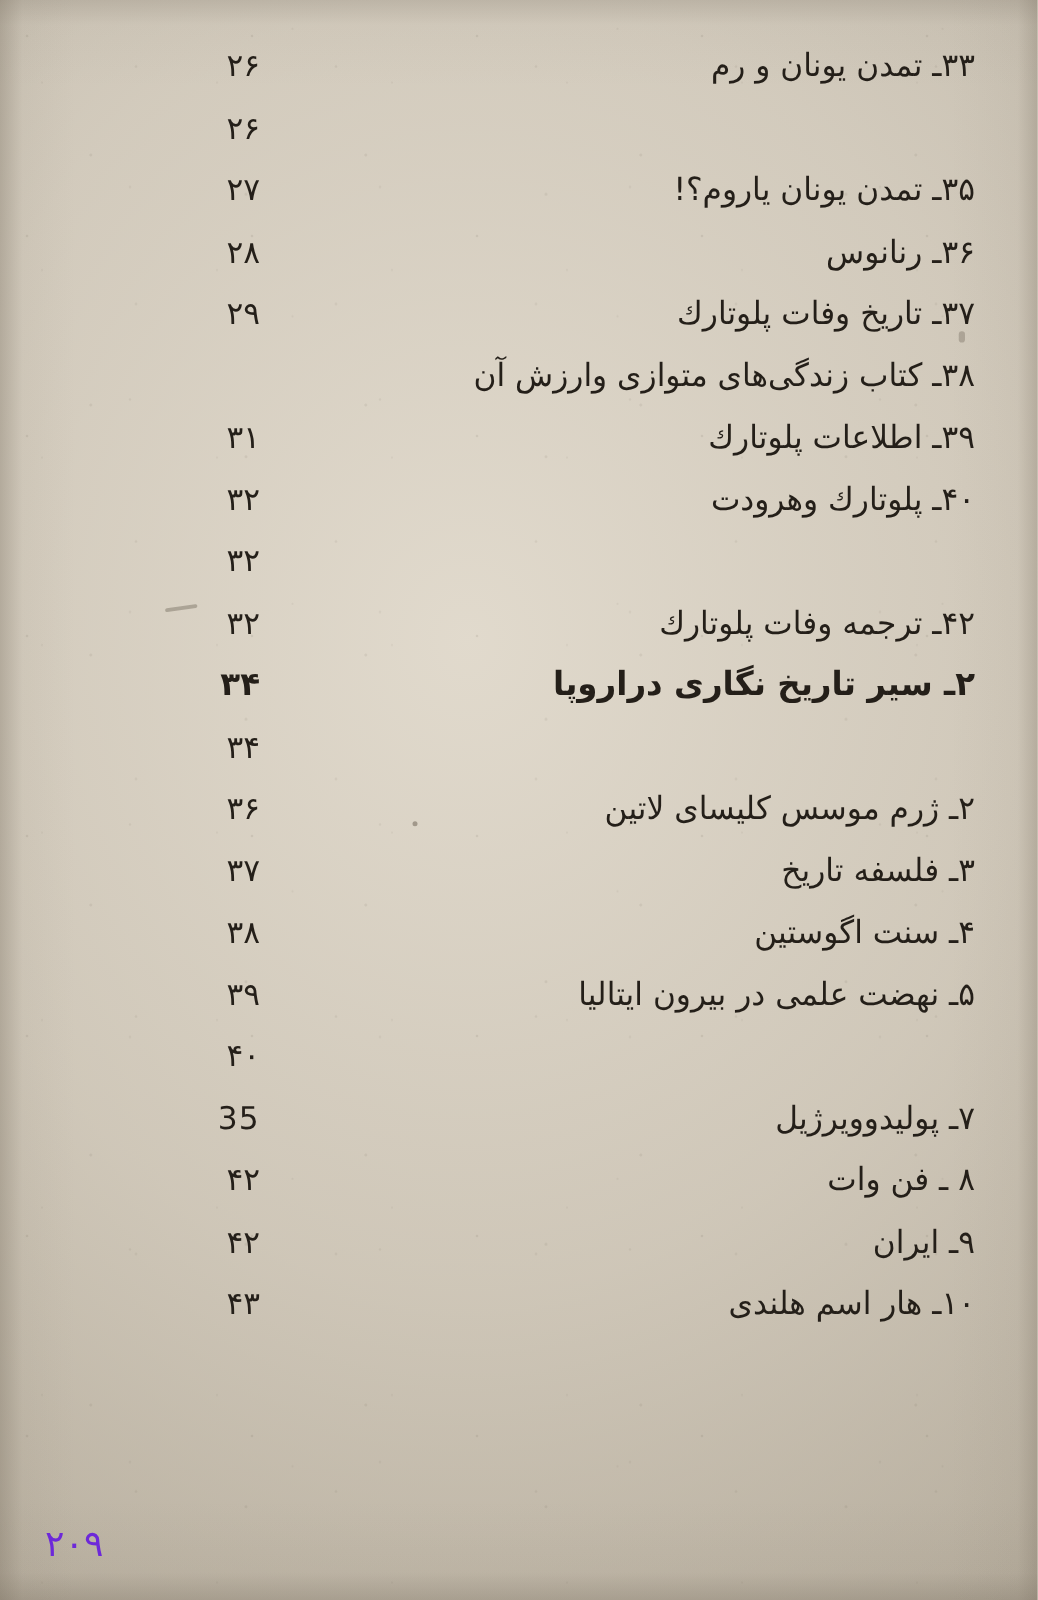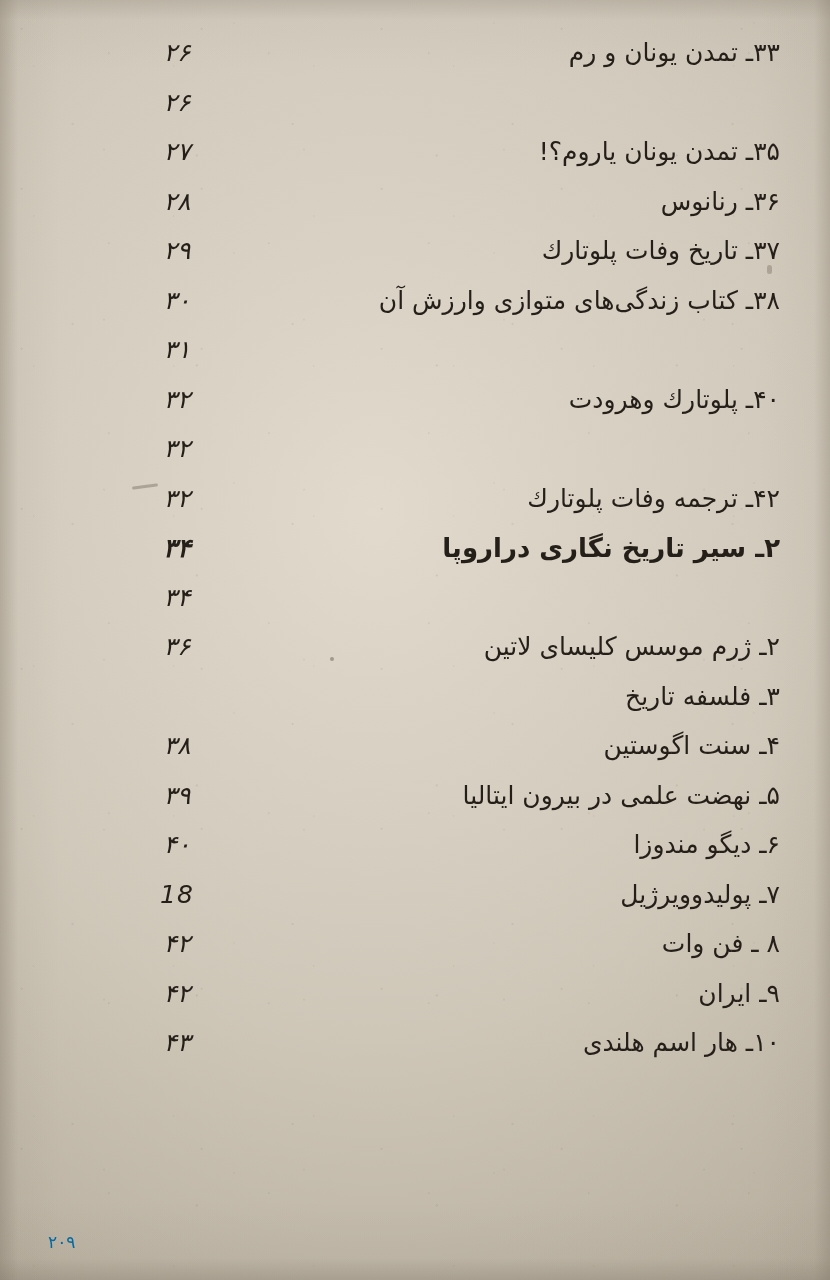--- a/index.html
+++ b/index.html
@@ -70,40 +70,38 @@
     white-space: nowrap;
     text-align: left;
     flex: 0 0 auto;
     padding-right: 6px;
     transform: scaleY(1.02);
   }
   .entry-page {
     font-size: 25px;
     flex: 0 0 auto;
     min-width: 62px;
-    text-align: center;
+    text-align: right;
     margin-right: auto;
     padding-left: 86px;
     letter-spacing: 1px;
-    font-style: italic;
   }
   .row.section .entry-title,
   .row.section .entry-page {
     font-weight: bold;
     font-size: 26px;
   }
 
   .folio {
     position: absolute;
     bottom: 28px;
     left: 36px;
-    font-size: 17px;
-    color: #0369a1;
+    font-size: 29px;
+    color: #6d28d9;
     letter-spacing: 1px;
-    margin-left: 12px;
   }
 
   
   .smudge-a {
     position: absolute;
     top: 485px;
     left: 132px;
     width: 26px;
     height: 3px;
     background: rgba(90,80,66,0.35);
@@ -162,24 +160,24 @@
     <span class="entry-page">۲۸</span>
   </div>
 
   <div class="row">
     <span class="entry-title">۳۷ـ تاریخ وفات پلوتارك</span>
     <span class="entry-page">۲۹</span>
   </div>
 
   <div class="row">
     <span class="entry-title">۳۸ـ کتاب زندگی‌های متوازی وارزش آن</span>
-    <span class="entry-page">۳۰</span>
-  </div>
-
-  <div class="row">
+  </div>
+
+  <div class="row">
+    <span class="entry-title">۳۹ـ اطلاعات پلوتارك</span>
     <span class="entry-page">۳۱</span>
   </div>
 
   <div class="row">
     <span class="entry-title">۴۰ـ پلوتارك وهرودت</span>
     <span class="entry-page">۳۲</span>
   </div>
 
   <div class="row">
     <span class="entry-page">۳۲</span>
@@ -199,40 +197,40 @@
     <span class="entry-page">۳۴</span>
   </div>
 
   <div class="row">
     <span class="entry-title">۲ـ ژرم موسس کلیسای لاتین</span>
     <span class="entry-page">۳۶</span>
   </div>
 
   <div class="row">
     <span class="entry-title">۳ـ فلسفه تاریخ</span>
+    <span class="entry-page">۳۷</span>
   </div>
 
   <div class="row">
     <span class="entry-title">۴ـ سنت اگوستین</span>
     <span class="entry-page">۳۸</span>
   </div>
 
   <div class="row">
     <span class="entry-title">۵ـ نهضت علمی در بیرون ایتالیا</span>
     <span class="entry-page">۳۹</span>
   </div>
 
   <div class="row">
-    <span class="entry-title">۶ـ دیگو مندوزا</span>
     <span class="entry-page">۴۰</span>
   </div>
 
   <div class="row">
     <span class="entry-title">۷ـ پولیدوویرژیل</span>
-    <span class="entry-page">18</span>
+    <span class="entry-page">35</span>
   </div>
 
   <div class="row">
     <span class="entry-title">۸ ـ فن وات</span>
     <span class="entry-page">۴۲</span>
   </div>
 
   <div class="row">
     <span class="entry-title">۹ـ ایران</span>
     <span class="entry-page">۴۲</span>

